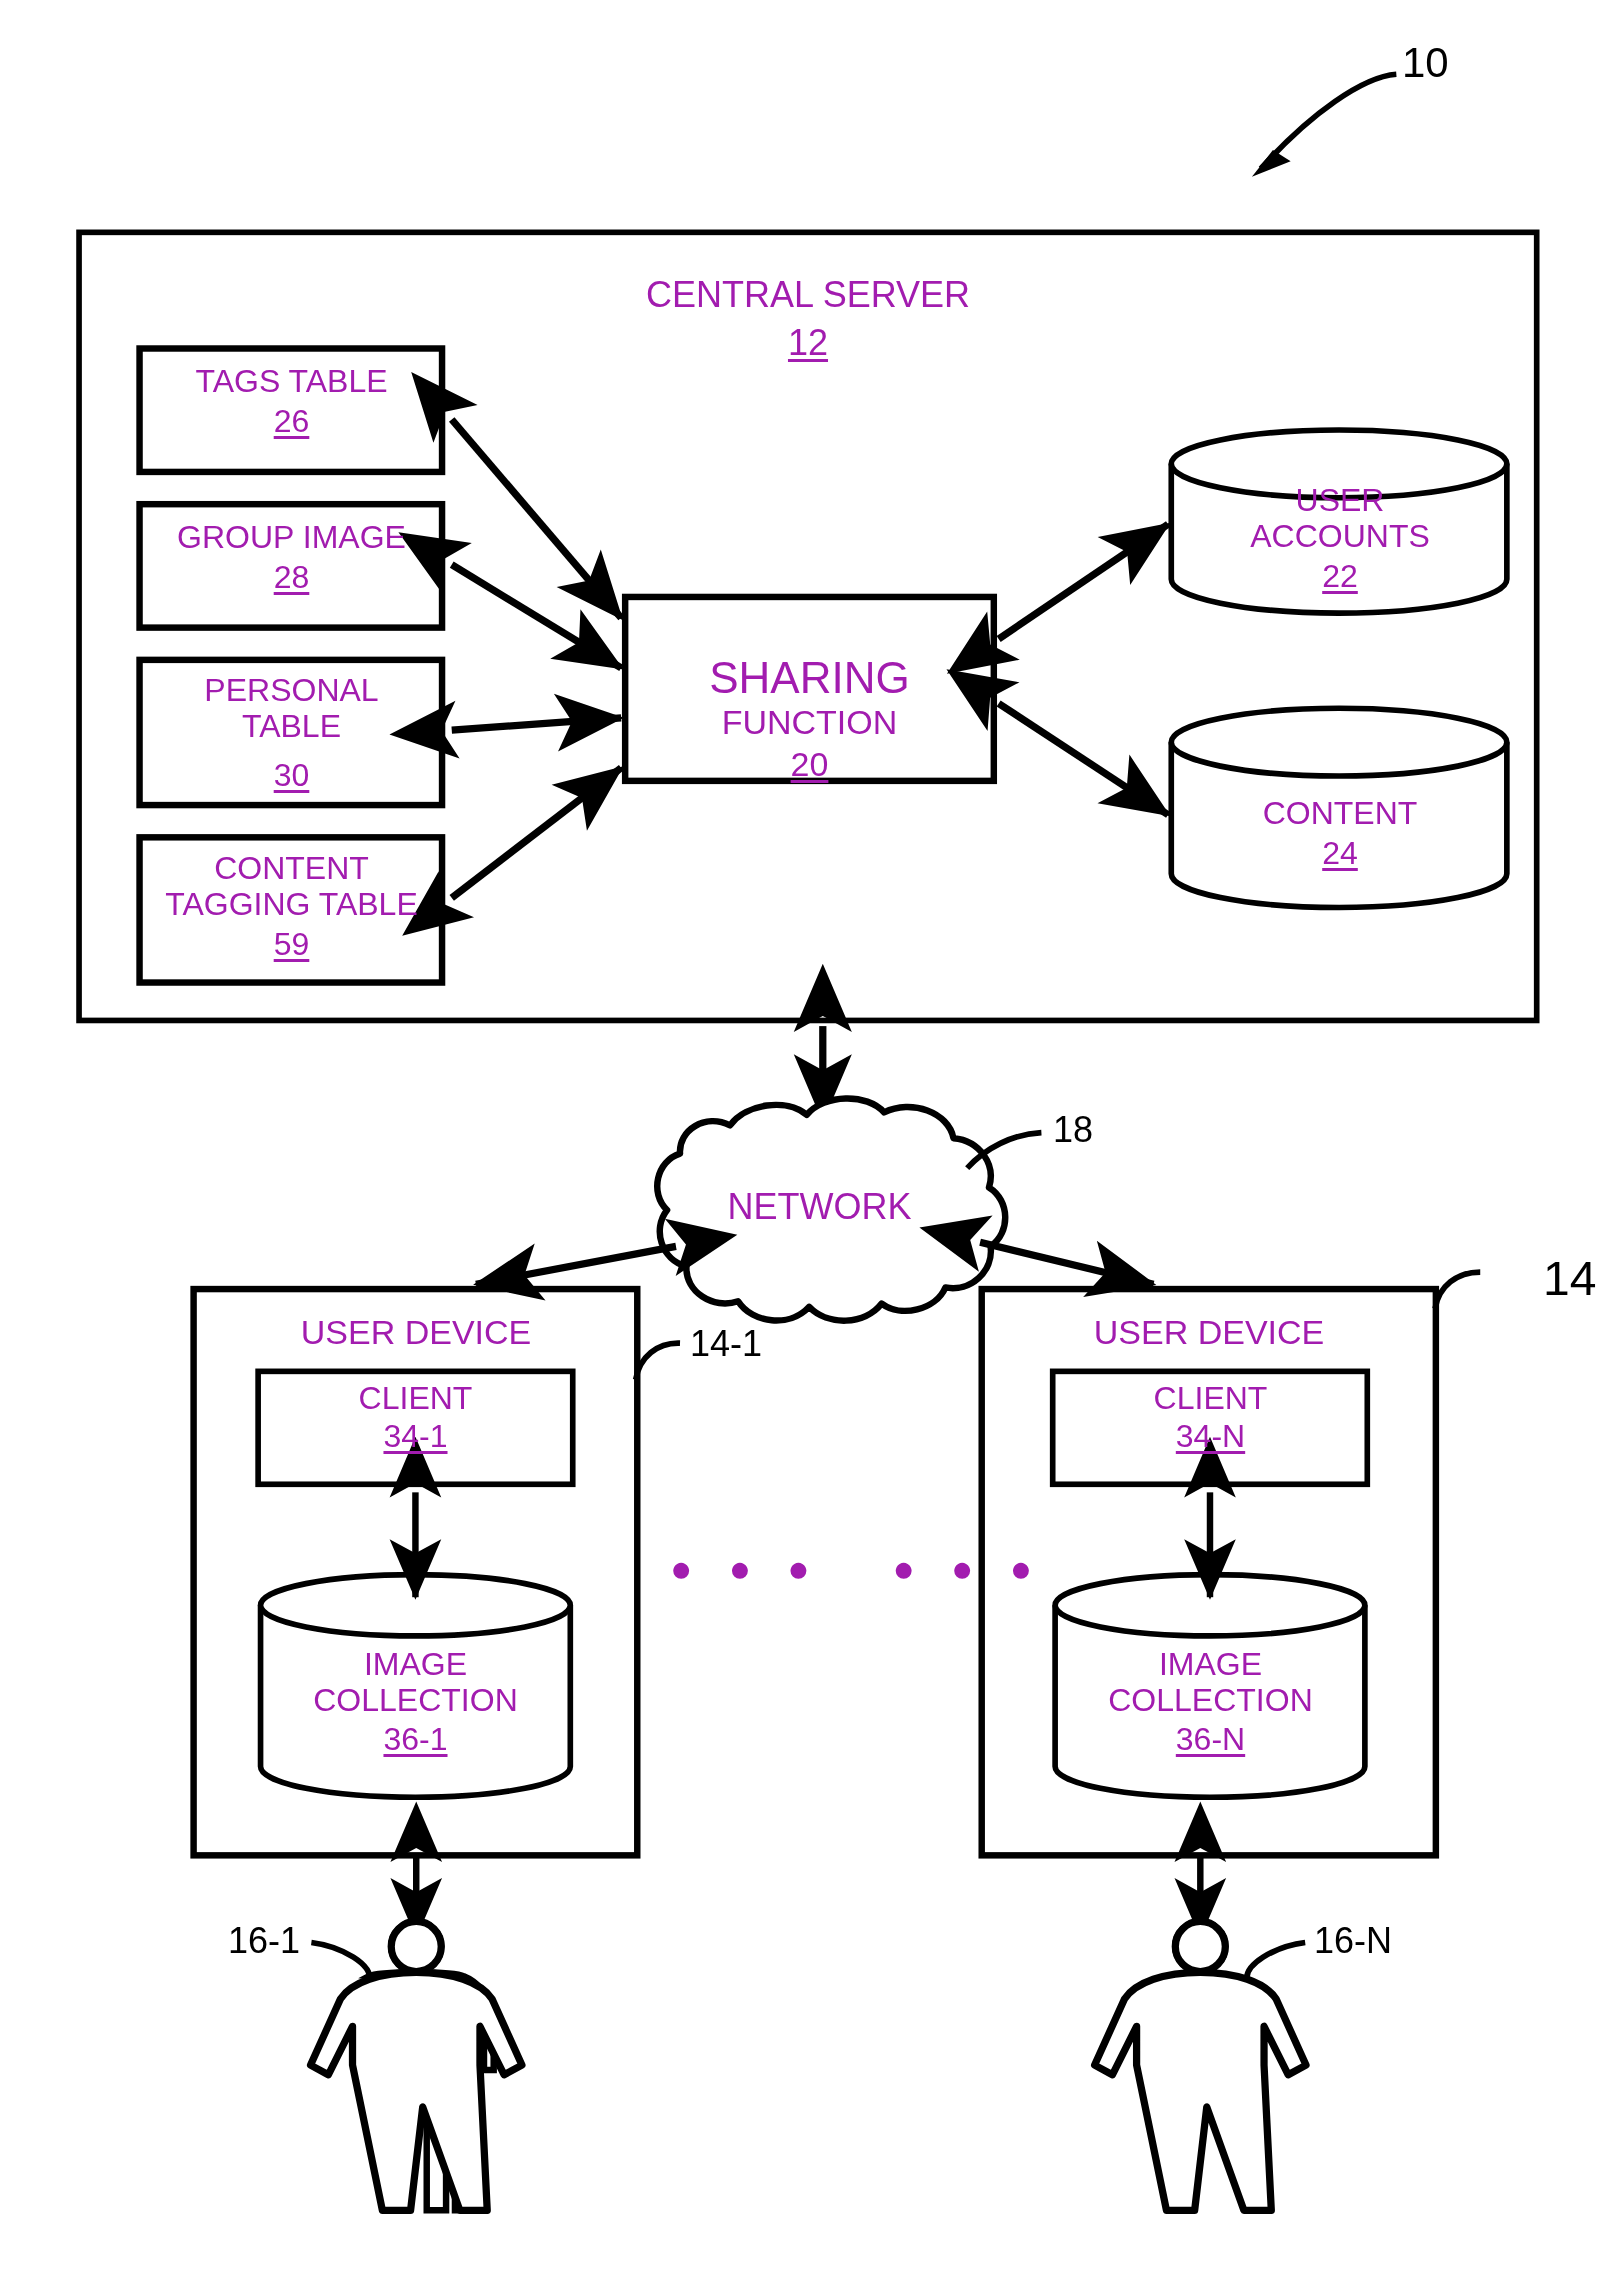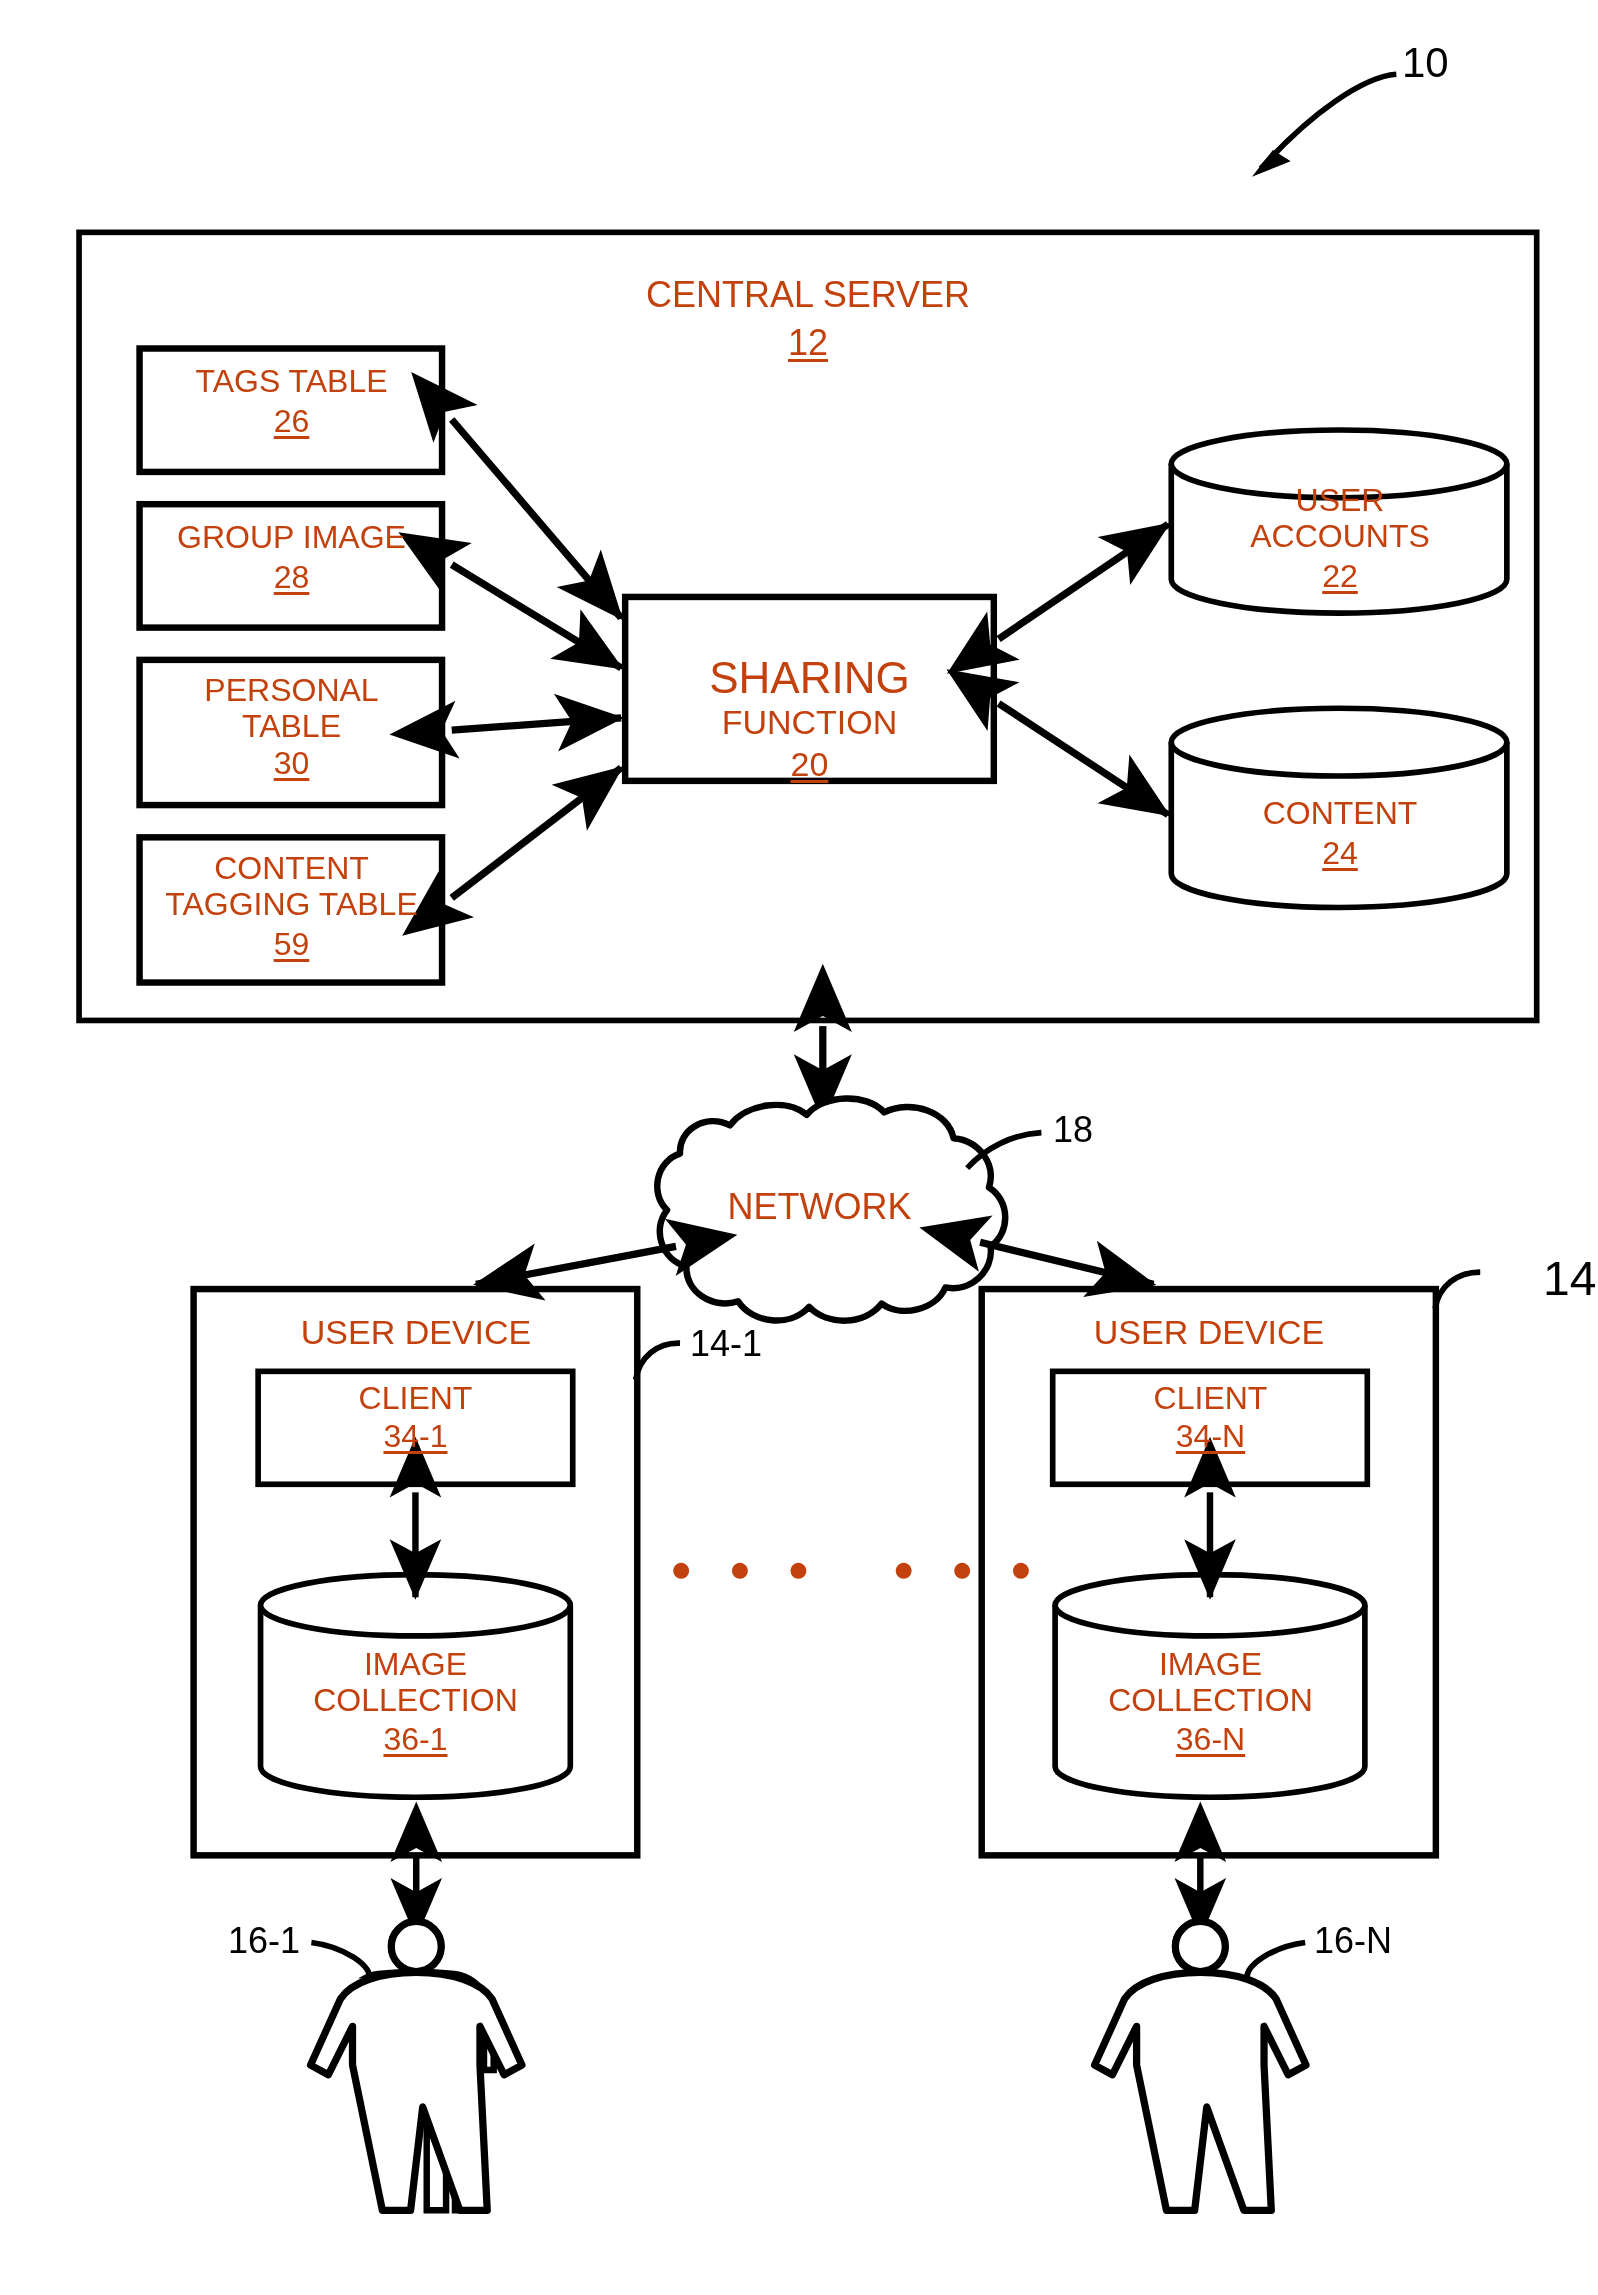--- a/index.html
+++ b/index.html
@@ -24,21 +24,21 @@
     top: 0;
     width: 1598px;
     height: 2295px;
   }
   .lbl {
     position: absolute;
     white-space: pre;
     text-align: center;
     line-height: 1.14;
     font-family: "Liberation Sans", sans-serif;
-    color: #c2410c;
+    color: #a21caf;
   }
   .ref-num {
     display: block;
     text-decoration: underline;
     text-underline-offset: 4px;
     text-decoration-thickness: 3.2px;
   }
   .leader-num {
     position: absolute;
     white-space: pre;
@@ -212,21 +212,21 @@
   </div>
 
   <div class="box-text" style="left:140px; top:519px; width:303px;">
     <span class="lbl" style="position:relative; font-size:32px;">GROUP IMAGE</span>
     <span class="lbl ref-num" style="position:relative; font-size:32px; margin-top:3.2px;">28</span>
   </div>
 
   <div class="box-text" style="left:140px; top:672px; width:303px;">
     <span class="lbl" style="position:relative; font-size:32px;">PERSONAL</span>
     <span class="lbl" style="position:relative; font-size:32px;">TABLE</span>
-    <span class="lbl ref-num" style="position:relative; font-size:32px; margin-top:0;">30</span>
+    <span class="lbl ref-num" style="position:relative; font-size:32px; margin-top:12px;">30</span>
   </div>
 
   <div class="box-text" style="left:136px; top:850px; width:311px;">
     <span class="lbl" style="position:relative; font-size:32px;">CONTENT</span>
     <span class="lbl" style="position:relative; font-size:32px;">TAGGING TABLE</span>
     <span class="lbl ref-num" style="position:relative; font-size:32px; margin-top:3.2px;">59</span>
   </div>
 
   <div class="box-text" style="left:625px; top:615px; width:369px;">
     <span class="lbl" style="position:relative; font-size:44px;margin-top:38px;">SHARING</span>

